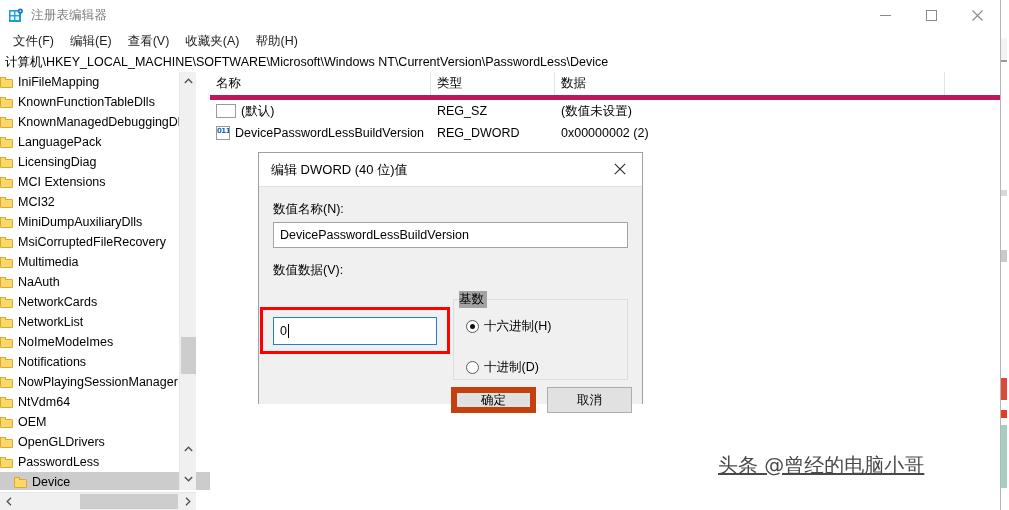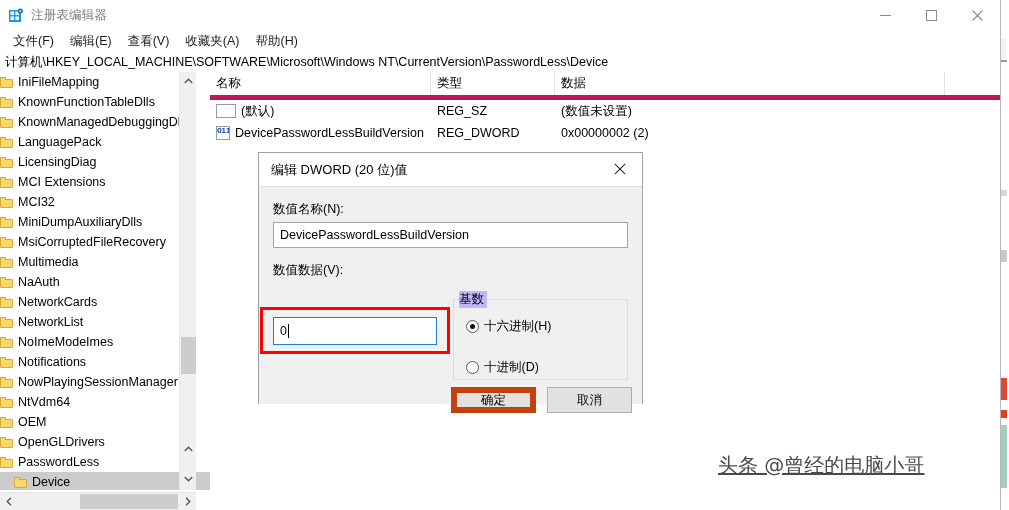--- a/index.html
+++ b/index.html
@@ -338,21 +338,21 @@
   #groupbox {
     position: absolute;
     left: 194px; top: 112px;
     width: 175px; height: 81px;
     border: 1px solid #dcdcdc;
     box-sizing: border-box;
   }
   #group-legend {
     position: absolute;
     left: 200px; top: 104px;
-    background: #c4b5fd;
+    background: #a3a3a3;
     padding: 0 3px 0 0;
     font-size: 12.5px;
   }
   .radio-row {
     position: absolute;
     display: flex; align-items: center;
     font-size: 12.5px;
     white-space: nowrap;
   }
   .radio {
@@ -644,21 +644,21 @@
             </div>
             <div class="cell" style="left: 221px; width: 124px;">REG_DWORD</div>
             <div class="cell" style="left: 345px; width: 390px;">0x00000002 (2)</div>
           </div>
         </div>
     </div>
   </div>
 
   <div id="dialog">
     <div id="dlg-title">
-      <div id="dlg-title-text">编辑 DWORD (20 位)值</div>
+      <div id="dlg-title-text">编辑 DWORD (40 位)值</div>
       <div id="dlg-close">
         <svg width="12" height="12" viewBox="0 0 12 12">
             <line x1="0.8" y1="0.8" x2="11.2" y2="11.2" stroke="#2b2b2b" stroke-width="1.1"></line>
             <line x1="11.2" y1="0.8" x2="0.8" y2="11.2" stroke="#2b2b2b" stroke-width="1.1"></line>
           </svg>
       </div>
     </div>
 
     <div id="dlg-body">
 

